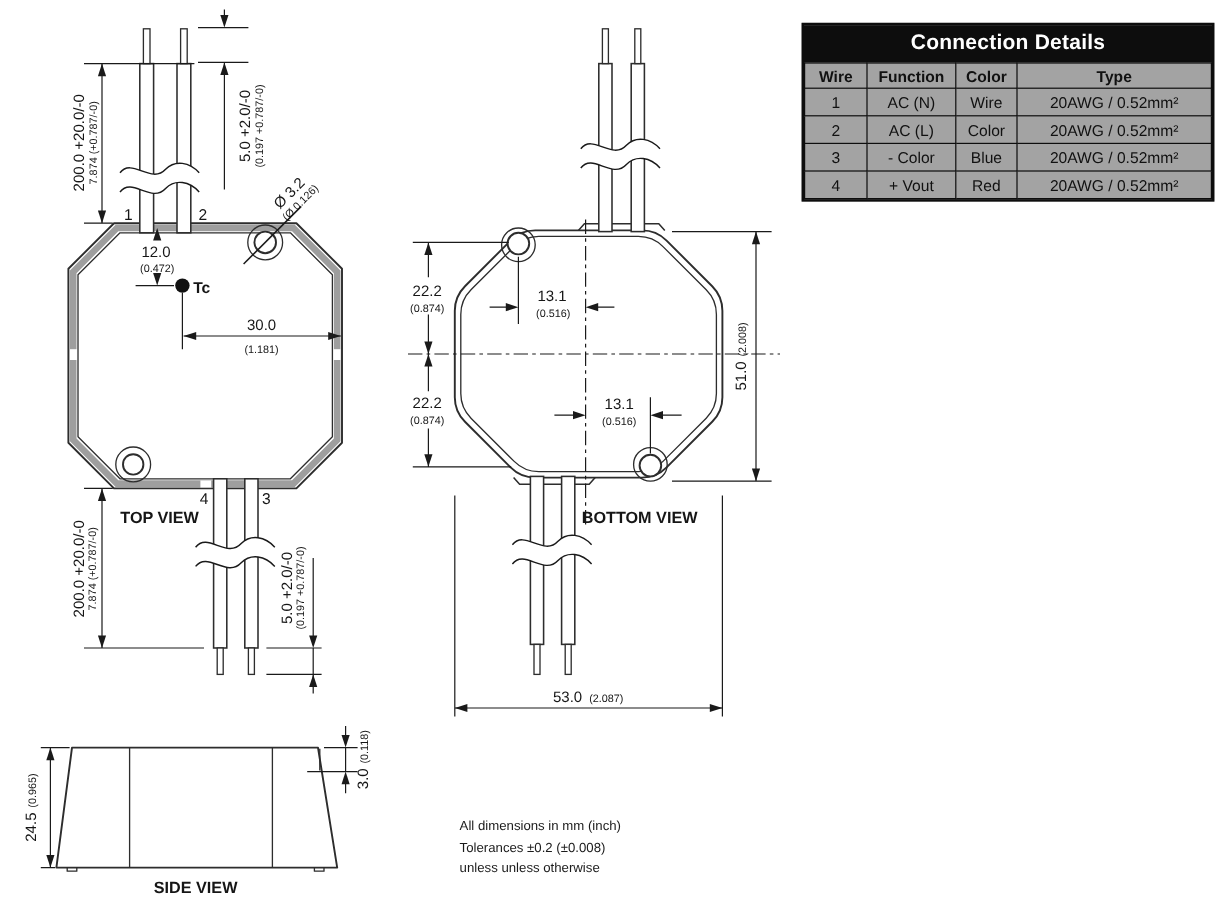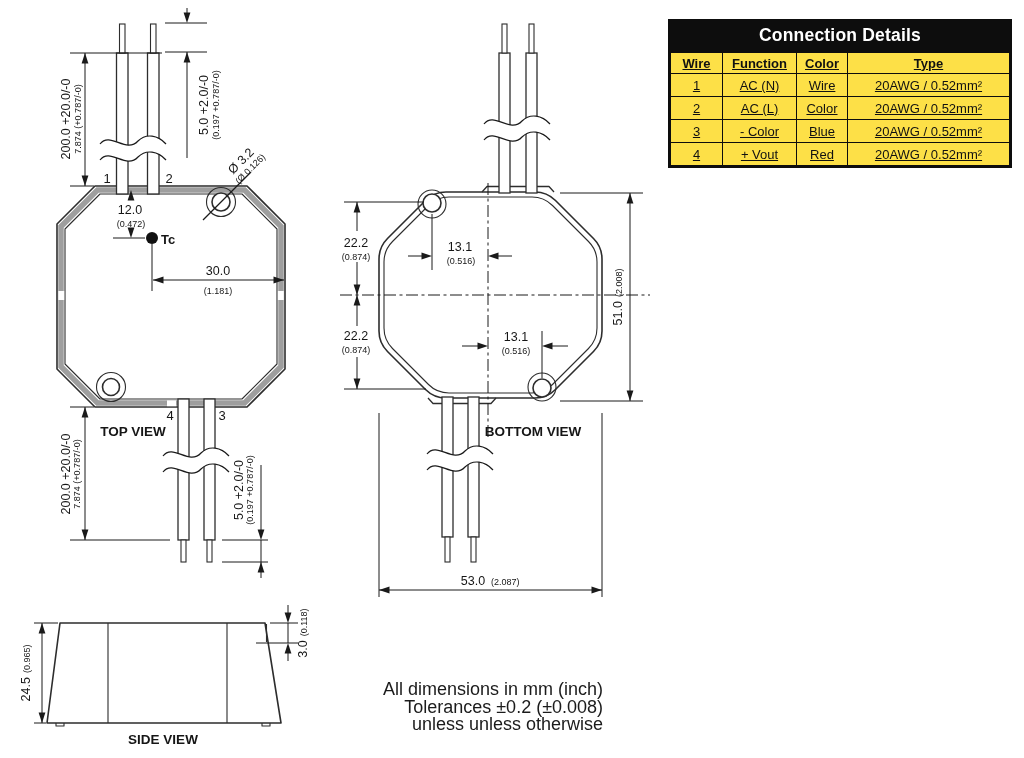--- a/index.html
+++ b/index.html
@@ -15,29 +15,29 @@
   .o16{stroke:#2d2d2d;stroke-width:1.6;fill:none;stroke-linejoin:round;}
   .o13{stroke:#2d2d2d;stroke-width:1.3;fill:none;stroke-linejoin:round;}
   .o11{stroke:#2d2d2d;stroke-width:1.1;fill:none;stroke-linejoin:round;}
   .band{stroke:#9e9e9e;stroke-width:5.5;fill:none;stroke-linejoin:miter;}
   .dimln{stroke:#1a1a1a;stroke-width:1;fill:none;}
   .cl{stroke:#1a1a1a;stroke-width:1;fill:none;stroke-dasharray:12 3.5 3 3.5;}
   .wire{fill:#ffffff;stroke:#2d2d2d;stroke-width:1.3;}
   .tip{fill:#ffffff;stroke:#2d2d2d;stroke-width:1.1;}
   .whitefill{fill:#ffffff;stroke:none;}
   
-  .cd{position:absolute;left:668px;top:19px;width:340px;border:2px solid #0d0d0d;background:#fde047;}
+  .cd{position:absolute;left:668px;top:19px;width:340px;border:2px solid #0d0d0d;background:#a3a3a3;}
   .cd-title{background:#0d0d0d;color:#ffffff;font-weight:bold;font-size:17.5px;
             text-align:center;padding:4px 0 6px;letter-spacing:.2px;}
   .cd table{border-collapse:collapse;width:100%;table-layout:fixed;}
   .cd th,.cd td{border:1.4px solid #0d0d0d;text-align:center;font-size:13px;padding:0;
-                height:22px;color:#111;text-decoration:underline;}
+                height:22px;color:#111;}
   .cd th{font-weight:bold;height:20px;}
   .c-wire{width:52px;}.c-func{width:74px;}.c-color{width:51px;}
-  .notes{position:absolute;left:383px;top:681px;font-size:18px;line-height:17.5px;color:#1b1b1b;text-align:right;}
+  .notes{position:absolute;left:383px;top:681px;font-size:11px;line-height:17.5px;color:#1b1b1b;}
 </style>
 </head>
 <body>
 
 <div class="stage">
 
 <svg width="1024" height="758" viewBox="0 0 1024 758">
   <defs>
     <path id="ar-u" d="M0,0 L3.4,10.5 L-3.4,10.5 Z" fill="#1a1a1a"></path>
     <path id="ar-d" d="M0,0 L3.4,-10.5 L-3.4,-10.5 Z" fill="#1a1a1a"></path>

